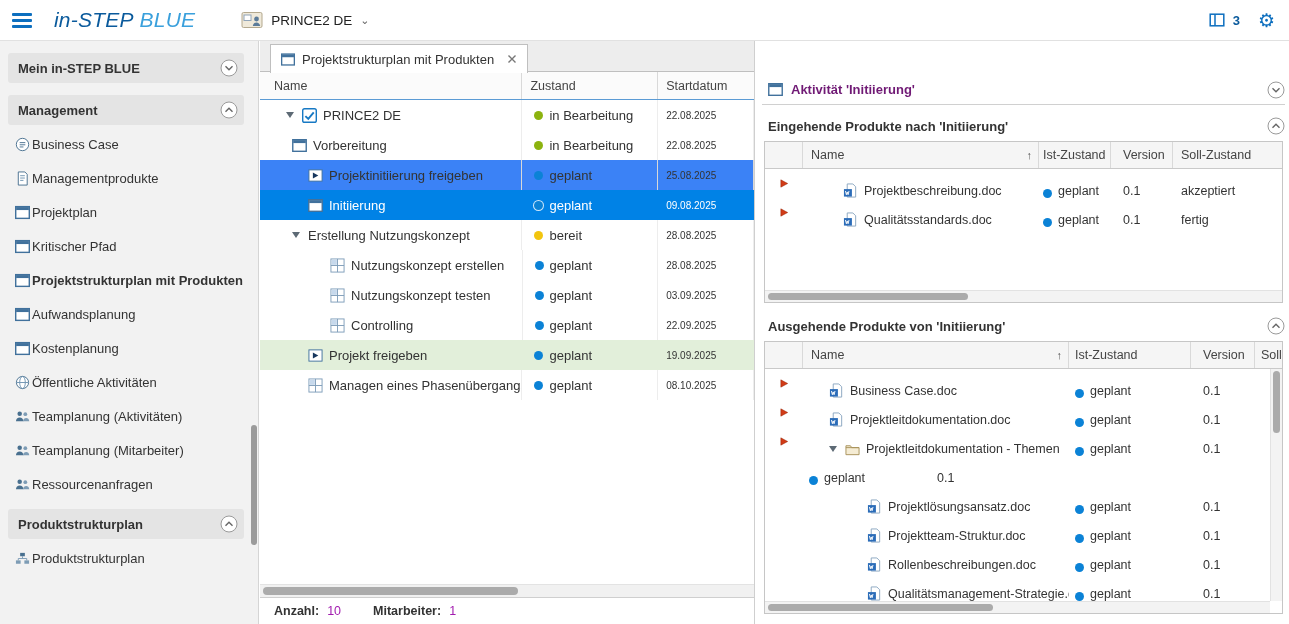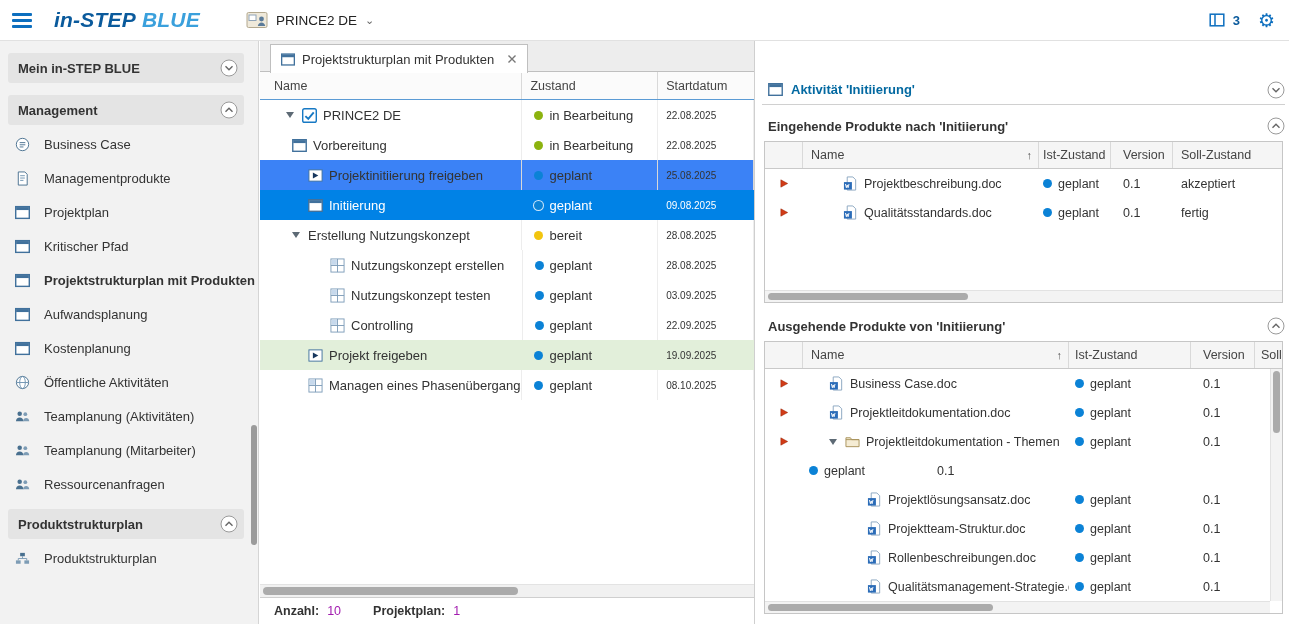--- a/index.html
+++ b/index.html
@@ -5,36 +5,36 @@
   *{margin:0;padding:0;box-sizing:border-box}
   html,body{width:1289px;height:624px;overflow:hidden}
   body{font-family:"Liberation Sans",sans-serif;font-size:13px;color:#333;background:#fff;position:relative}
   svg{display:block}
   .ic{width:15px;height:15px;flex:none}
 
   
   .topbar{position:absolute;left:0;top:0;width:100%;height:41px;background:#fff;border-bottom:1px solid #e1e1e1;display:flex;align-items:center}
   .hamburger{width:20px;height:15px;margin-left:12px;display:flex;flex-direction:column;justify-content:space-between;cursor:pointer}
   .hamburger i{display:block;height:3px;background:#0d6fbf;border-radius:1px}
-  .logo{margin-left:22px;font-style:italic;font-weight:bold;font-size:21px;letter-spacing:.2px;white-space:nowrap}
+  .logo{margin-left:22px;font-style:italic;font-weight:normal;font-size:21px;letter-spacing:.2px;white-space:nowrap}
   .logo .l1{color:#0a5a9c}
   .logo .l2{color:#3aa0dc;margin-left:6px}
   .projsel{margin-left:46px;display:flex;align-items:center;gap:8px;cursor:pointer}
   .projsel .pname{font-size:13.5px;color:#222}
   .projsel .pchev{color:#666;font-size:11px;line-height:8px}
   .topright{margin-left:auto;margin-right:14px;display:flex;align-items:center;gap:8px}
   .wcount{color:#0a5a9c;font-weight:600;font-size:13px;margin-right:10px}
   .gear{color:#0d6fbf;font-size:19px;line-height:19px;cursor:pointer}
 
   
   .sidebar{position:absolute;left:0;top:41px;width:259px;height:583px;background:#f2f2f2;border-right:1px solid #d5d5d5;overflow:hidden}
   .sb-head{margin:12px 14px 2px 8px;height:30px;background:#e4e4e4;border-radius:3px;display:flex;align-items:center;padding:0 6px 0 10px;font-weight:bold;color:#333;cursor:pointer}
   .sb-head.mt8{margin-top:8px}
   .sb-head .lbl{flex:1;overflow:hidden;white-space:nowrap}
-  .sb-item{height:34px;display:flex;align-items:center;gap:14px;padding-left:15px;cursor:pointer;white-space:nowrap}
+  .sb-item{height:34px;display:flex;align-items:center;gap:2px;padding-left:15px;cursor:pointer;white-space:nowrap}
   .sb-item.active{font-weight:700}
   .sb-scroll{position:absolute;right:0;top:0;width:8px;height:100%}
   .sb-thumb{position:absolute;right:1px;top:384px;width:6px;height:120px;background:#9b9b9b;border-radius:3px}
 
   
   .main{position:absolute;left:260px;top:41px;width:495px;height:583px;background:#fff;border-right:1px solid #cfcfcf}
   .tabstrip{position:relative;height:31px;background:#ededed;border-bottom:1px solid #bfbfbf}
   .tab{position:absolute;left:10px;top:3px;height:29px;background:#fff;border:1px solid #bfbfbf;border-bottom:none;display:flex;align-items:center;gap:7px;padding:0 10px;z-index:2}
   .tab .tlabel{color:#333;white-space:nowrap}
   .tab .tclose{margin-left:6px;cursor:pointer}
@@ -63,30 +63,30 @@
   .dot[data-color="yellow"]{background:#f2c50f}
   .trow.bluesel .dot[data-color="blue"]{box-shadow:0 0 0 1px rgba(255,255,255,.8)}
   .main-hscroll{position:absolute;left:0;right:0;bottom:27px;height:13px;background:#f1f1f1;border-top:1px solid #e3e3e3}
   .main-hthumb{position:absolute;left:3px;top:2px;width:255px;height:8px;background:#ababab;border-radius:4px}
   .main-status{position:absolute;left:0;right:0;bottom:0;height:27px;border-top:1px solid #cfcfcf;background:#fff;display:flex;align-items:center;padding-left:14px;gap:8px;font-size:12.5px}
   .main-status .slabel{font-weight:700;color:#333}
   .main-status .sval{margin-right:24px;color:#a21caf}
 
   
   .right{position:absolute;left:756px;top:41px;width:533px;height:583px;background:#fff}
-  .act-header{position:absolute;left:6px;right:4px;top:34px;height:30px;border-bottom:1px solid #d0d0d0;display:flex;align-items:center;gap:8px;padding-left:6px;font-weight:bold;color:#0369a1}
+  .act-header{position:absolute;left:6px;right:4px;top:34px;height:30px;border-bottom:1px solid #d0d0d0;display:flex;align-items:center;gap:8px;padding-left:6px;font-weight:bold;color:#701a75}
   .sec-title{position:absolute;left:6px;right:4px;height:26px;display:flex;align-items:center;gap:8px;padding-left:6px;font-weight:bold;color:#333}
   .sec-title .chev, .act-header .chev{margin-left:auto;cursor:pointer}
   .rtable{position:absolute;left:8px;width:519px;border:1px solid #c6c6c6;background:#fff;overflow:hidden}
   .inc-table{top:100px;height:162px}
   .out-table{top:300px;height:273px}
   .rt-head{height:27px;display:flex;background:#f5f5f5;border-bottom:1px solid #c9c9c9}
   .rt-head .hcell{font-size:12.5px}
   .rt-row{height:29px;display:flex;align-items:stretch;cursor:pointer}
-  .rcell{display:flex;align-items:center;overflow:hidden;white-space:nowrap;font-size:12.5px}
+  .rcell{display:flex;align-items:flex-end;overflow:hidden;white-space:nowrap;font-size:12.5px}
   .col-arrow{width:38px;display:flex;align-items:center;justify-content:center}
   .ic-n{width:236px}.ic-i{width:72px;padding-left:4px}.ic-v{width:62px;padding-left:12px}.ic-s{flex:1;padding-left:8px}
   .oc-n{width:266px}.oc-i{width:122px;padding-left:6px}.oc-v{width:64px;padding-left:12px}.oc-s{flex:1;padding-left:6px}
   .sort{margin-left:auto;margin-right:6px;color:#555;font-size:11px;font-weight:normal}
   .pad-inc{padding-left:40px}
   .pad-top{padding-left:26px}
   .pad-child{padding-left:64px}
   .rt-hscroll{position:absolute;left:0;bottom:0;height:12px;background:#f3f3f3;border-top:1px solid #e2e2e2}
   .inc-hscroll{right:0}
   .out-hscroll{right:12px}
@@ -451,21 +451,21 @@
       </div>
     <div class="tcell mc-dt">08.10.2025</div>
   </div>
 
   <div class="main-hscroll">
       <div class="main-hthumb"></div>
     </div>
   <div class="main-status">
     <span class="slabel">Anzahl:</span>
     <span class="sval">10</span>
-    <span class="slabel">Projektplan:</span>
+    <span class="slabel">Mitarbeiter:</span>
     <span class="sval">1</span>
   </div>
 </div>
 
 <div class="right">
   <div class="act-header">
     <svg class="ic" style="height:13px">
         <use href="#i-window"></use>
       </svg>
     <span>Aktivität 'Initiierung'</span>

